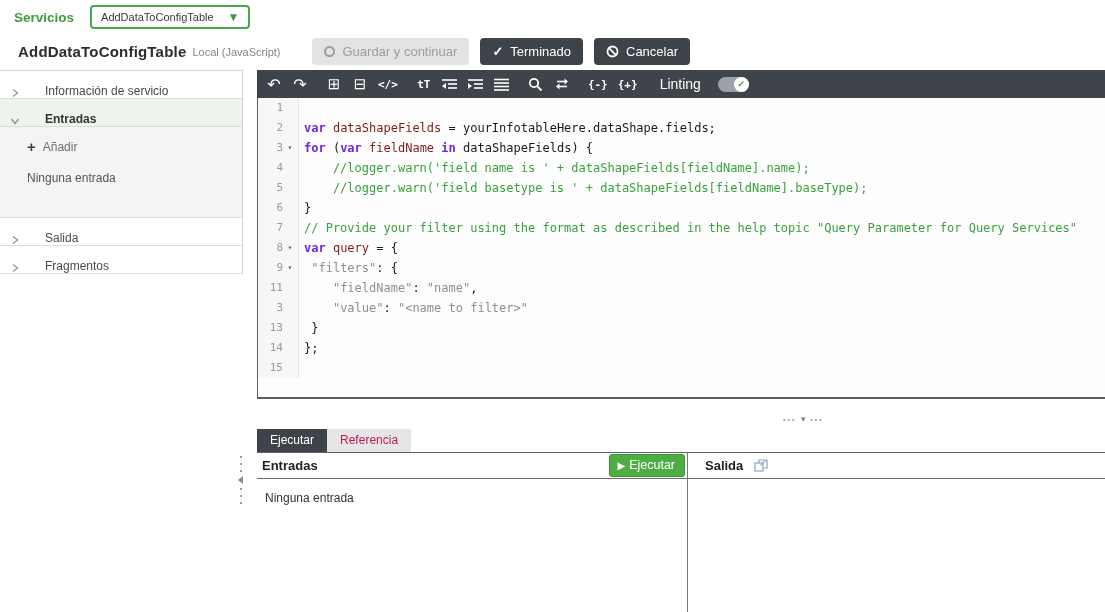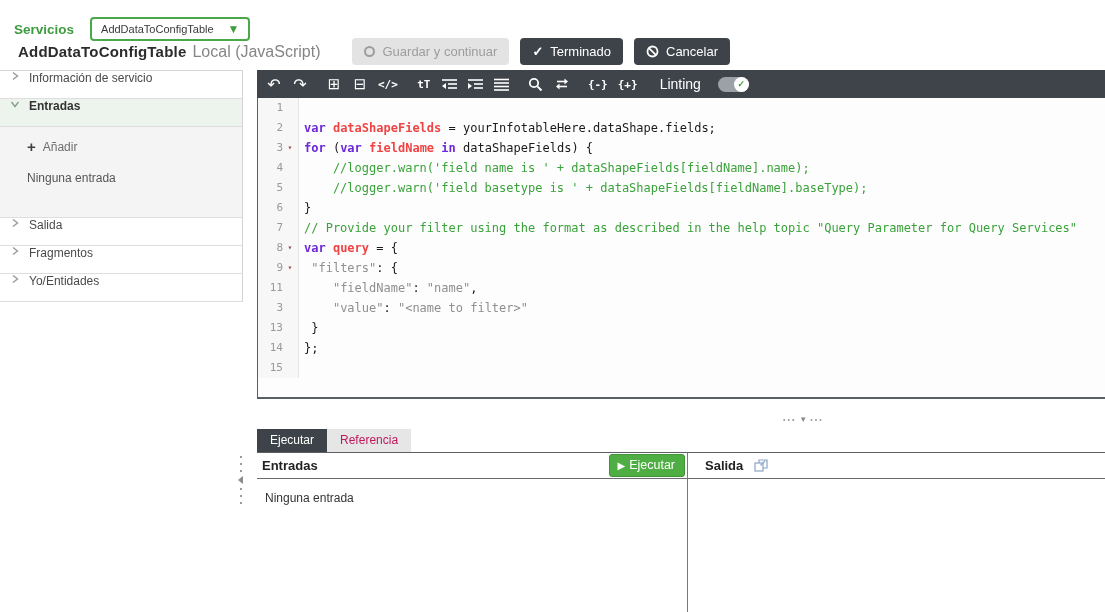--- a/index.html
+++ b/index.html
@@ -2,39 +2,39 @@
 <html><head>
 <meta charset="utf-8">
 <style>
   * { box-sizing: border-box; }
   html,body { margin:0; padding:0; }
   body {
     width:1105px; height:612px; position:relative; overflow:hidden;
     background:#fff; font-family:"Liberation Sans", sans-serif;
   }
   
-  .topbar { position:absolute; left:14px; top:17px; display:flex; align-items:center; gap:16px; }
+  .topbar { position:absolute; left:14px; top:5px; display:flex; align-items:center; gap:16px; }
   .services-label { color:#3f9b3f; font-weight:bold; font-size:13.5px; }
   .service-dropdown { display:flex; align-items:center; gap:14px; border:2px solid #4aa74a;
     border-radius:4px; padding:4px 9px; font-size:11px; color:#3a3a3a; background:#fff; cursor:pointer; }
   .dd-caret { color:#3f9b3f; font-size:12px; line-height:10px; }
   
   .titlebar { position:absolute; left:18px; top:38px; display:flex; align-items:center; }
   .page-title { font-size:15px; font-weight:bold; color:#2c2c2c; letter-spacing:.2px; }
-  .page-subtitle { font-size:16px; color:#858585; margin-left:6px; margin-right:32px; }
+  .page-subtitle { font-size:11px; color:#858585; margin-left:6px; margin-right:32px; }
   .btn { display:inline-flex; align-items:center; gap:7px; border:none; border-radius:4px;
     padding:6px 12px; font-size:13px; font-family:inherit; cursor:pointer; }
   .btn-disabled { background:#e3e3e3; color:#9d9d9d; cursor:default;justify-content:space-between; }
   .btn-dark { background:#3d4348; color:#fff; margin-left:11px; }
   .icon-circle { width:11px; height:11px; border:2px solid #9d9d9d; border-radius:50%; display:inline-block; }
   .icon-check { font-size:13px; font-weight:bold; }
   
   .sidebar { position:absolute; left:0; top:70px; width:243px; background:#fff;
     border-top:1px solid #d4d4d4; border-right:1px solid #d4d4d4; font-size:12px; color:#4a4a4a; }
-  .side-row { height:28px; display:flex; align-items:flex-start; gap:9px; padding-left:10px;
+  .side-row { height:28px; display:flex; align-items:flex-end; gap:25px; padding-left:10px;
     border-bottom:1px solid #dedede; cursor:pointer; background:#fff; }
   .side-row.expanded { background:#edf4ed; font-weight:bold; color:#333; }
   .chev { width:10px; height:10px; flex:0 0 10px; }
   .side-panel { background:#f4f4f4; border-bottom:1px solid #dedede; padding:13px 0 32px 27px; }
   .add-row { display:flex; align-items:center; gap:7px; color:#6e6e6e; cursor:pointer; }
   .plus-glyph { color:#3f3f3f; font-size:15px; font-weight:bold; line-height:12px; }
   .side-empty { margin-top:17px; color:#555; }
   
   .editor { position:absolute; left:257px; top:70px; right:0; }
   .toolbar { height:28px; background:#3e4449; display:flex; align-items:center; color:#fff; padding-left:9px; }
@@ -47,21 +47,21 @@
   .toggle-knob { position:absolute; right:0; top:0; width:15px; height:15px; background:#fff; border-radius:50%;
     display:flex; align-items:center; justify-content:center; color:#3f9b3f; font-size:9px; font-weight:bold; }
   .code-area { height:301px; background:#fdfdfd; border-left:1px solid #5a5f63; border-bottom:2px solid #5a5f63;
     font-family:"DejaVu Sans Mono", monospace; font-size:12px; overflow:hidden; }
   .cm-line { display:flex; height:20px; line-height:20px; }
   .ln-gut { flex:0 0 41px; width:41px; background:#f7f7f7; border-right:1px solid #e4e4e4; display:flex; }
   .ln { width:25px; text-align:right; color:#9a9a9a; font-size:11px; }
   .fold { width:14px; text-align:center; color:#9a5050; font-size:8px; line-height:20px; cursor:pointer; }
   .code { white-space:pre; padding-left:5px; color:#1a1a1a; }
   .tk-kw { color:#6d28d9; font-weight:bold; }
-  .tk-def { color:#ef4444;font-weight:bold; }
+  .tk-def { color:#7f1d1d; }
   .tk-com { color:#3aa23a; }
   .tk-str { color:#8f8f8f; }
   .tk-pl { color:#1a1a1a; }
   
   .hsplit-handle { position:absolute; left:783px; top:415px; display:flex; align-items:center; gap:3px;
     color:#9a9a9a; cursor:row-resize; }
   .hs-dots { font-size:7px; letter-spacing:2px; }
   .hs-caret { font-size:8px; color:#8a8a8a; }
   
   .bottom { position:absolute; left:257px; top:429px; right:0; bottom:0; }
@@ -153,28 +153,20 @@
     <span>Salida</span>
   </div>
   <div class="side-row">
     <span class="chev">
         <svg width="10" height="10" viewBox="0 0 10 10">
           <polyline points="3,1.5 7.5,5 3,8.5" fill="none" stroke="#9a9a9a" stroke-width="1.4"></polyline>
         </svg>
       </span>
     <span>Fragmentos</span>
   </div>
-  <div class="side-row">
-    <span class="chev">
-        <svg width="10" height="10" viewBox="0 0 10 10">
-          <polyline points="3,1.5 7.5,5 3,8.5" fill="none" stroke="#9a9a9a" stroke-width="1.4"></polyline>
-        </svg>
-      </span>
-    <span>Yo/Entidades</span>
-  </div>
 </div>
 
 <div class="editor">
   <div class="toolbar">
     <div class="tb-group">
       <span class="tb-btn" style="font-size:16px;">↶</span>
       <span class="tb-btn" style="font-size:16px;">↷</span>
     </div>
     <div class="tb-group">
       <span class="tb-btn" style="font-size:15px;">⊞</span>

